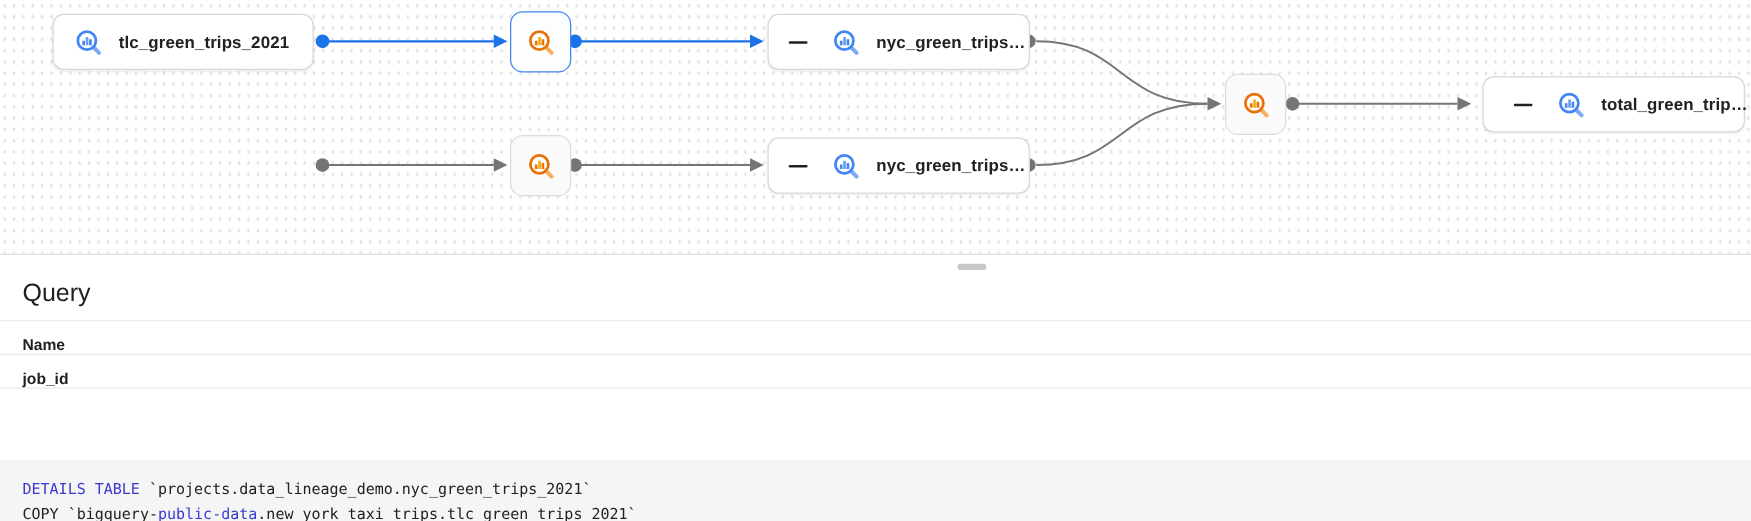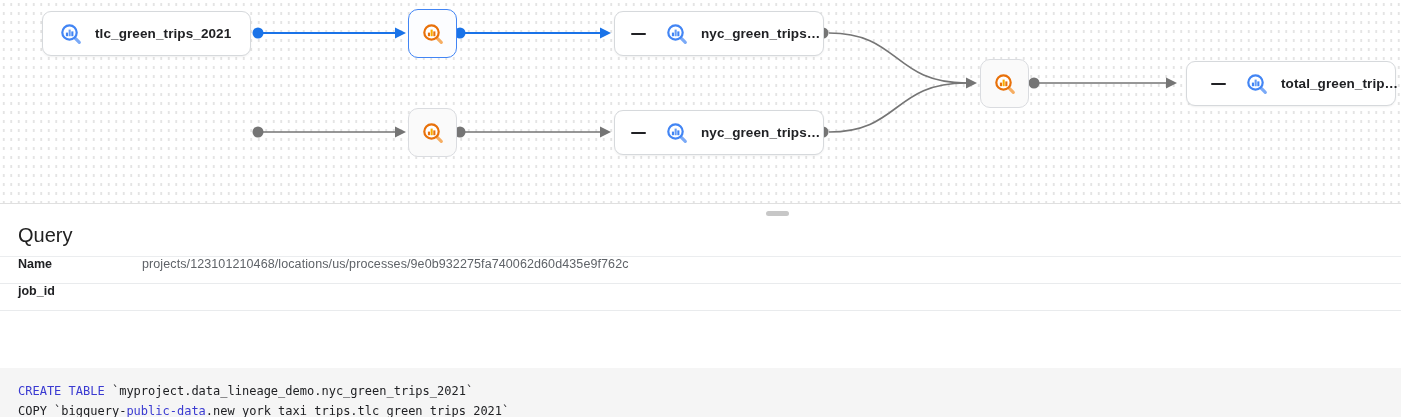--- a/index.html
+++ b/index.html
@@ -53,21 +53,21 @@
   .tab {
     height:100%; display:flex; align-items:center; justify-content:center;
     font-size:12px; font-weight:600; letter-spacing:.3px; cursor:pointer;
   }
   .tab.active { color:#1a73e8; width:93px; }
   .tab.inactive { color:#5f6368; width:84px; }
   .tab-underline {
     position:absolute; left:0; bottom:0; width:93px; height:3px; background:#1a73e8;
   }
   .detail-row {
-    display:flex; align-items:flex-start; height:27px; border-bottom:1px solid #e9ebed;
+    display:flex; align-items:flex-end; height:27px; border-bottom:1px solid #e9ebed;
     font-size:12.5px;
   }
   .detail-row .dlabel {
     width:142px; padding-left:18px; font-weight:600; color:#202124; flex:none;
   }
   .detail-row .dvalue { color:#5f6368; letter-spacing:.1px; }
 
   .code {
     position:absolute; left:0; right:0; top:164px; bottom:0;
     background:#f5f5f5; padding:13px 0 0 18px;
@@ -190,22 +190,21 @@
 
   <div class="panel">
     <div class="drag-handle"></div>
 
     <div class="panel-title">Query</div>
     <div class="title-divider"></div>
 
 
     <div class="detail-row">
       <span class="dlabel">Name</span>
-      <span class="dvalue">projects/123101210468/locations/us/processes/9e0b932275fa740062d60d435e9f762c</span>
     </div>
     <div class="detail-row">
       <span class="dlabel">job_id</span>
     </div>
 
-    <div class="code"><div><span class="kw">CREATE TABLE</span><span> `myproject.data_lineage_demo.nyc_green_trips_2021`</span></div><div><span>COPY `bigquery-</span><span class="kw">public-data</span><span>.new_york_taxi_trips.tlc_green_trips_2021`</span></div></div>
+    <div class="code"><div><span class="kw">DETAILS TABLE</span><span> `projects.data_lineage_demo.nyc_green_trips_2021`</span></div><div><span>COPY `bigquery-</span><span class="kw">public-data</span><span>.new_york_taxi_trips.tlc_green_trips_2021`</span></div></div>
   </div>
 
 </div>
 
 </body></html>

